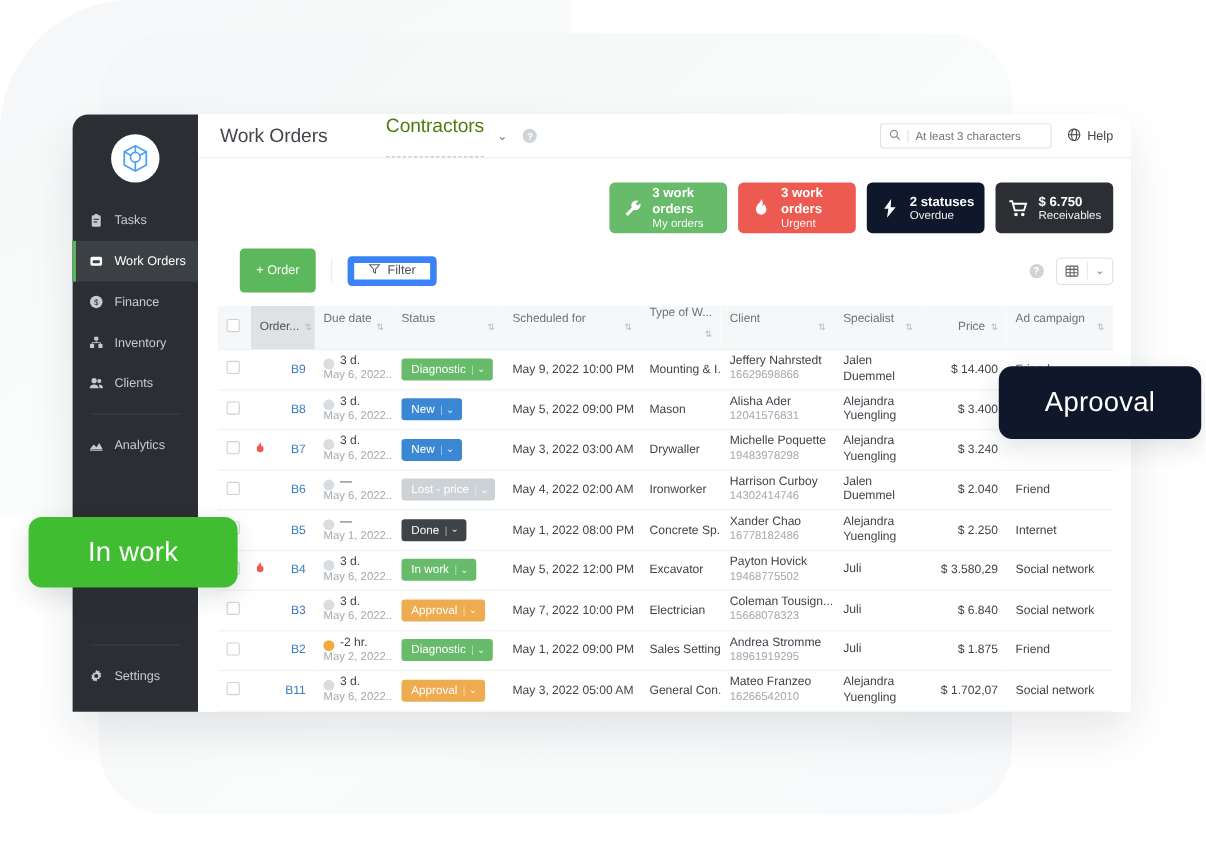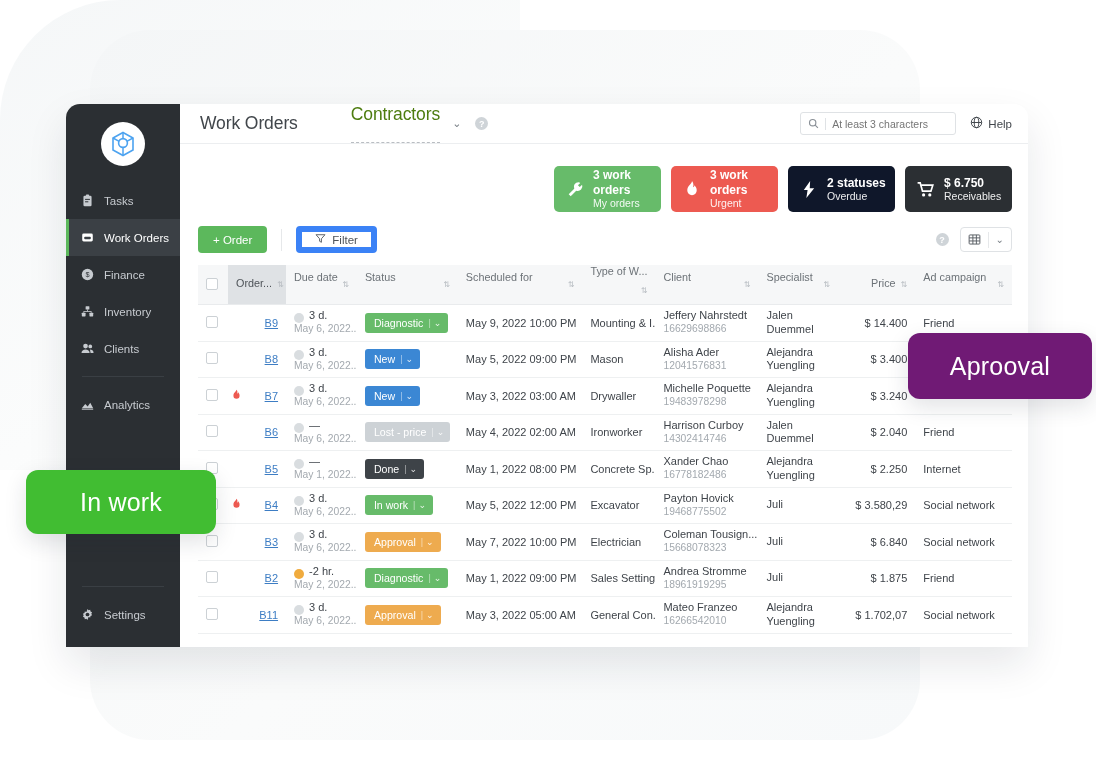--- a/index.html
+++ b/index.html
@@ -159,22 +159,22 @@
 
   
   .actionbar {
     display: flex; align-items: center;
     padding: 14px 16px 12px 18px;
     gap: 14px;
   }
   .btn-order {
     background: #5cb85c; color: #fff;
     border: none; border-radius: 4px;
-    height: 27px; padding: 0 15px;
-    font-size: 11.5px; font-family: inherit; cursor: pointer;
+    height: 40px; padding: 0 15px;
+    font-size: 11.5px; font-family: inherit; cursor: pointer; margin-left: 20px;
   }
   .vsep { width:1px; height:22px; background:#e6e8ea; }
   .btn-filter {
     background:#fff; color:#4e5358;
     border:6px solid #3b82f6; border-radius:4px;
     height:27px; padding:0 13px;
     font-size:11.5px; font-family:inherit; cursor:pointer;
     display:flex; align-items:center; gap:6px;
   }
   .actionbar-right { margin-left:auto; display:flex; align-items:center; gap:11px;}
@@ -211,21 +211,21 @@
     vertical-align: middle;
     white-space: nowrap;
     overflow: hidden;
   }
   tbody td.num { text-align: right; white-space: nowrap;}
   .chk {
     width: 12px; height: 12px;
     border: 1px solid #ccd1d5; border-radius: 2px;
     background:#fff; display:inline-block; cursor:pointer;
   }
-  .ordercell { text-align: right; color:#3d7dc4; font-size:11px; position:relative;text-decoration:underline;}
+  .ordercell { text-align: right; color:#3d7dc4; font-size:11px; position:relative;}
   .ordercell .fire { position:absolute; left:4px; top:50%; transform:translateY(-50%);}
   .due { line-height: 1.25; }
   .due .d1 { display:flex; align-items:flex-end; gap:5px; color:#3f444a; font-size:11px;}
   .due .d2 { color:#a3a9af; font-size:10.3px; }
   .clock {
     width:10px; height:10px; border-radius:50%;
     background:#d9dde0; display:inline-block; flex:0 0 10px;
   }
   .clock.amber { background:#f0ab3e; }
   .badge {
@@ -253,21 +253,21 @@
     box-shadow: 0 8px 22px rgba(30,40,55,0.13);
   }
   #callout-inwork {
     left: 26px; top: 470px;
     width: 190px; height: 64px;
     background: #41bd32;
   }
   #callout-approval {
     left: 908px; top: 333px;
     width: 184px; height: 66px;
-    background: #701a75;
+    background: #0f172a;
   }
 </style>
 </head>
 <body>
 
 <div id="stage">
   <div class="bg-blob-left"></div>
   <div class="bg-card"></div>
 
   <div class="app">

